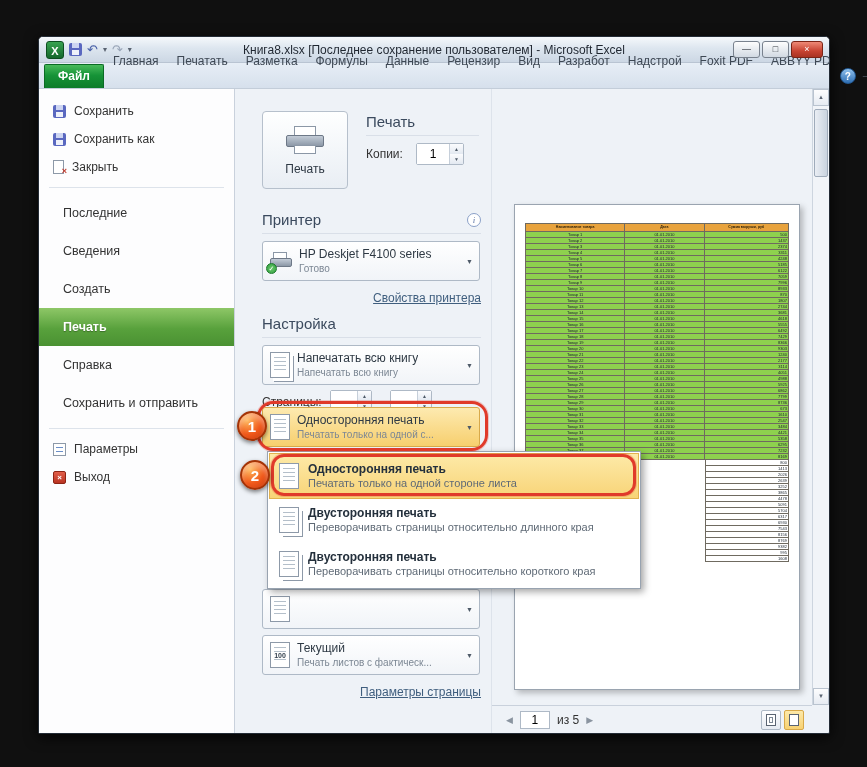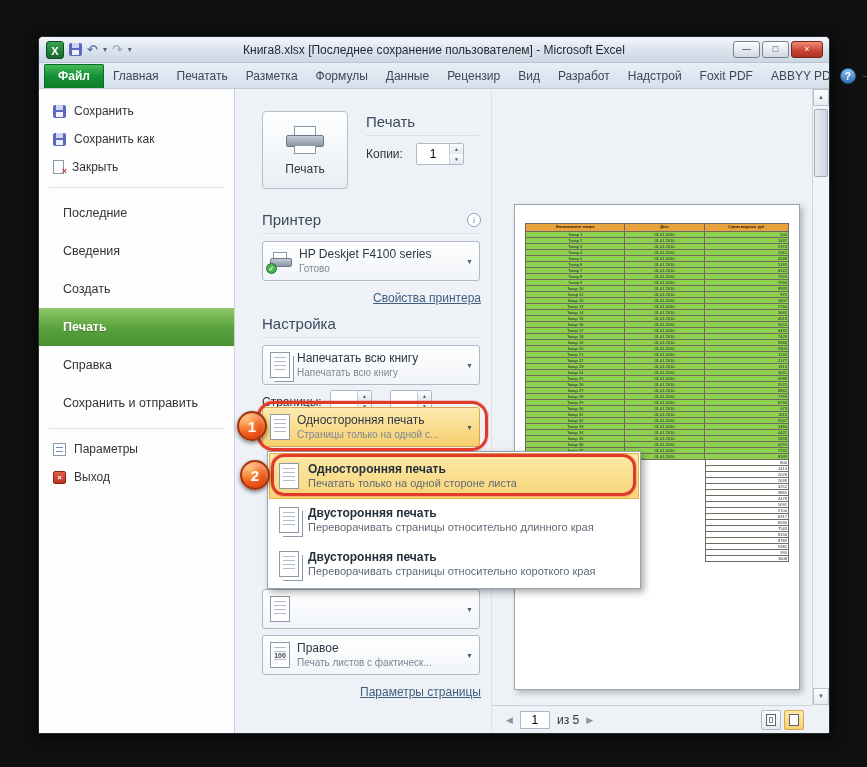--- a/index.html
+++ b/index.html
@@ -32,21 +32,21 @@
   .win-btn { width:27px; height:17px; border:1px solid #79828e; border-radius:3px;
              background:linear-gradient(#fdfdfd,#d2dae3); font-size:9px; line-height:15px;
              text-align:center; color:#30363d; }
   .win-btn.close { width:32px; background:linear-gradient(#ef8a76,#c74331 60%,#a93322);
                    color:#fff; border-color:#7c2415; }
 
   
   .tabrow { position:absolute; left:0; top:26px; right:0; height:26px;
             background:linear-gradient(#e7eef6,#d6e0ec); border-bottom:1px solid #c3cdd9;
             display:flex; align-items:flex-end; padding-left:5px; }
-  .tab { padding:4px 9px 5px; font-size:12px; color:#3e4854; white-space:nowrap; }
+  .tab { padding:4px 9px 20px; font-size:12px; color:#3e4854; white-space:nowrap; }
   .tab.file { background:linear-gradient(#48ba5b,#169337 45%,#0d7c2a); color:#fff; font-weight:bold;
               border:1px solid #0a6b24; border-bottom:none; border-radius:2px 2px 0 0; padding:4px 13px 5px; }
   .tabrow-right { margin-left:auto; display:flex; align-items:center; gap:7px; padding:0 8px 4px 0; }
   .help-icon { width:16px; height:16px; border-radius:50%; background:linear-gradient(#8fc0ec,#2f6fb4);
                border:1px solid #235a94; color:#fff; font-size:10px; font-weight:bold;
                text-align:center; line-height:15px; }
   .wb-glyph { font-size:9px; color:#5a6472; }
 
   
   .backstage { position:absolute; left:0; top:52px; right:0; bottom:0; background:#eef2f7;
@@ -334,36 +334,36 @@
           <span class="spin-btns">
             <span>▲</span>
             <span>▼</span>
           </span>
         </div>
 
         <div class="dd hl" style="top:318px;">
           <span class="msheet"></span>
           <span class="dd-txt">
             <span class="tt">Односторонняя печать</span>
-            <span class="st">Страницы только на одной с...</span>
+            <span class="st">Печатать только на одной с...</span>
           </span>
           <span class="dd-arrow">▼</span>
         </div>
 
         <div class="dd" style="top:500px;">
           <span class="msheet"></span>
           <span class="dd-arrow">▼</span>
         </div>
 
         <div class="dd" style="top:546px;">
           <span class="msheet">
               <span class="badge">100</span>
             </span>
           <span class="dd-txt">
-            <span class="tt">Правое</span>
+            <span class="tt">Текущий</span>
             <span class="st">Печать листов с фактическ...</span>
           </span>
           <span class="dd-arrow">▼</span>
         </div>
 
         <a class="link" style="right:10px; top:596px;">Параметры страницы</a>
       </div>
 
       <div class="preview">
         <div class="page">

